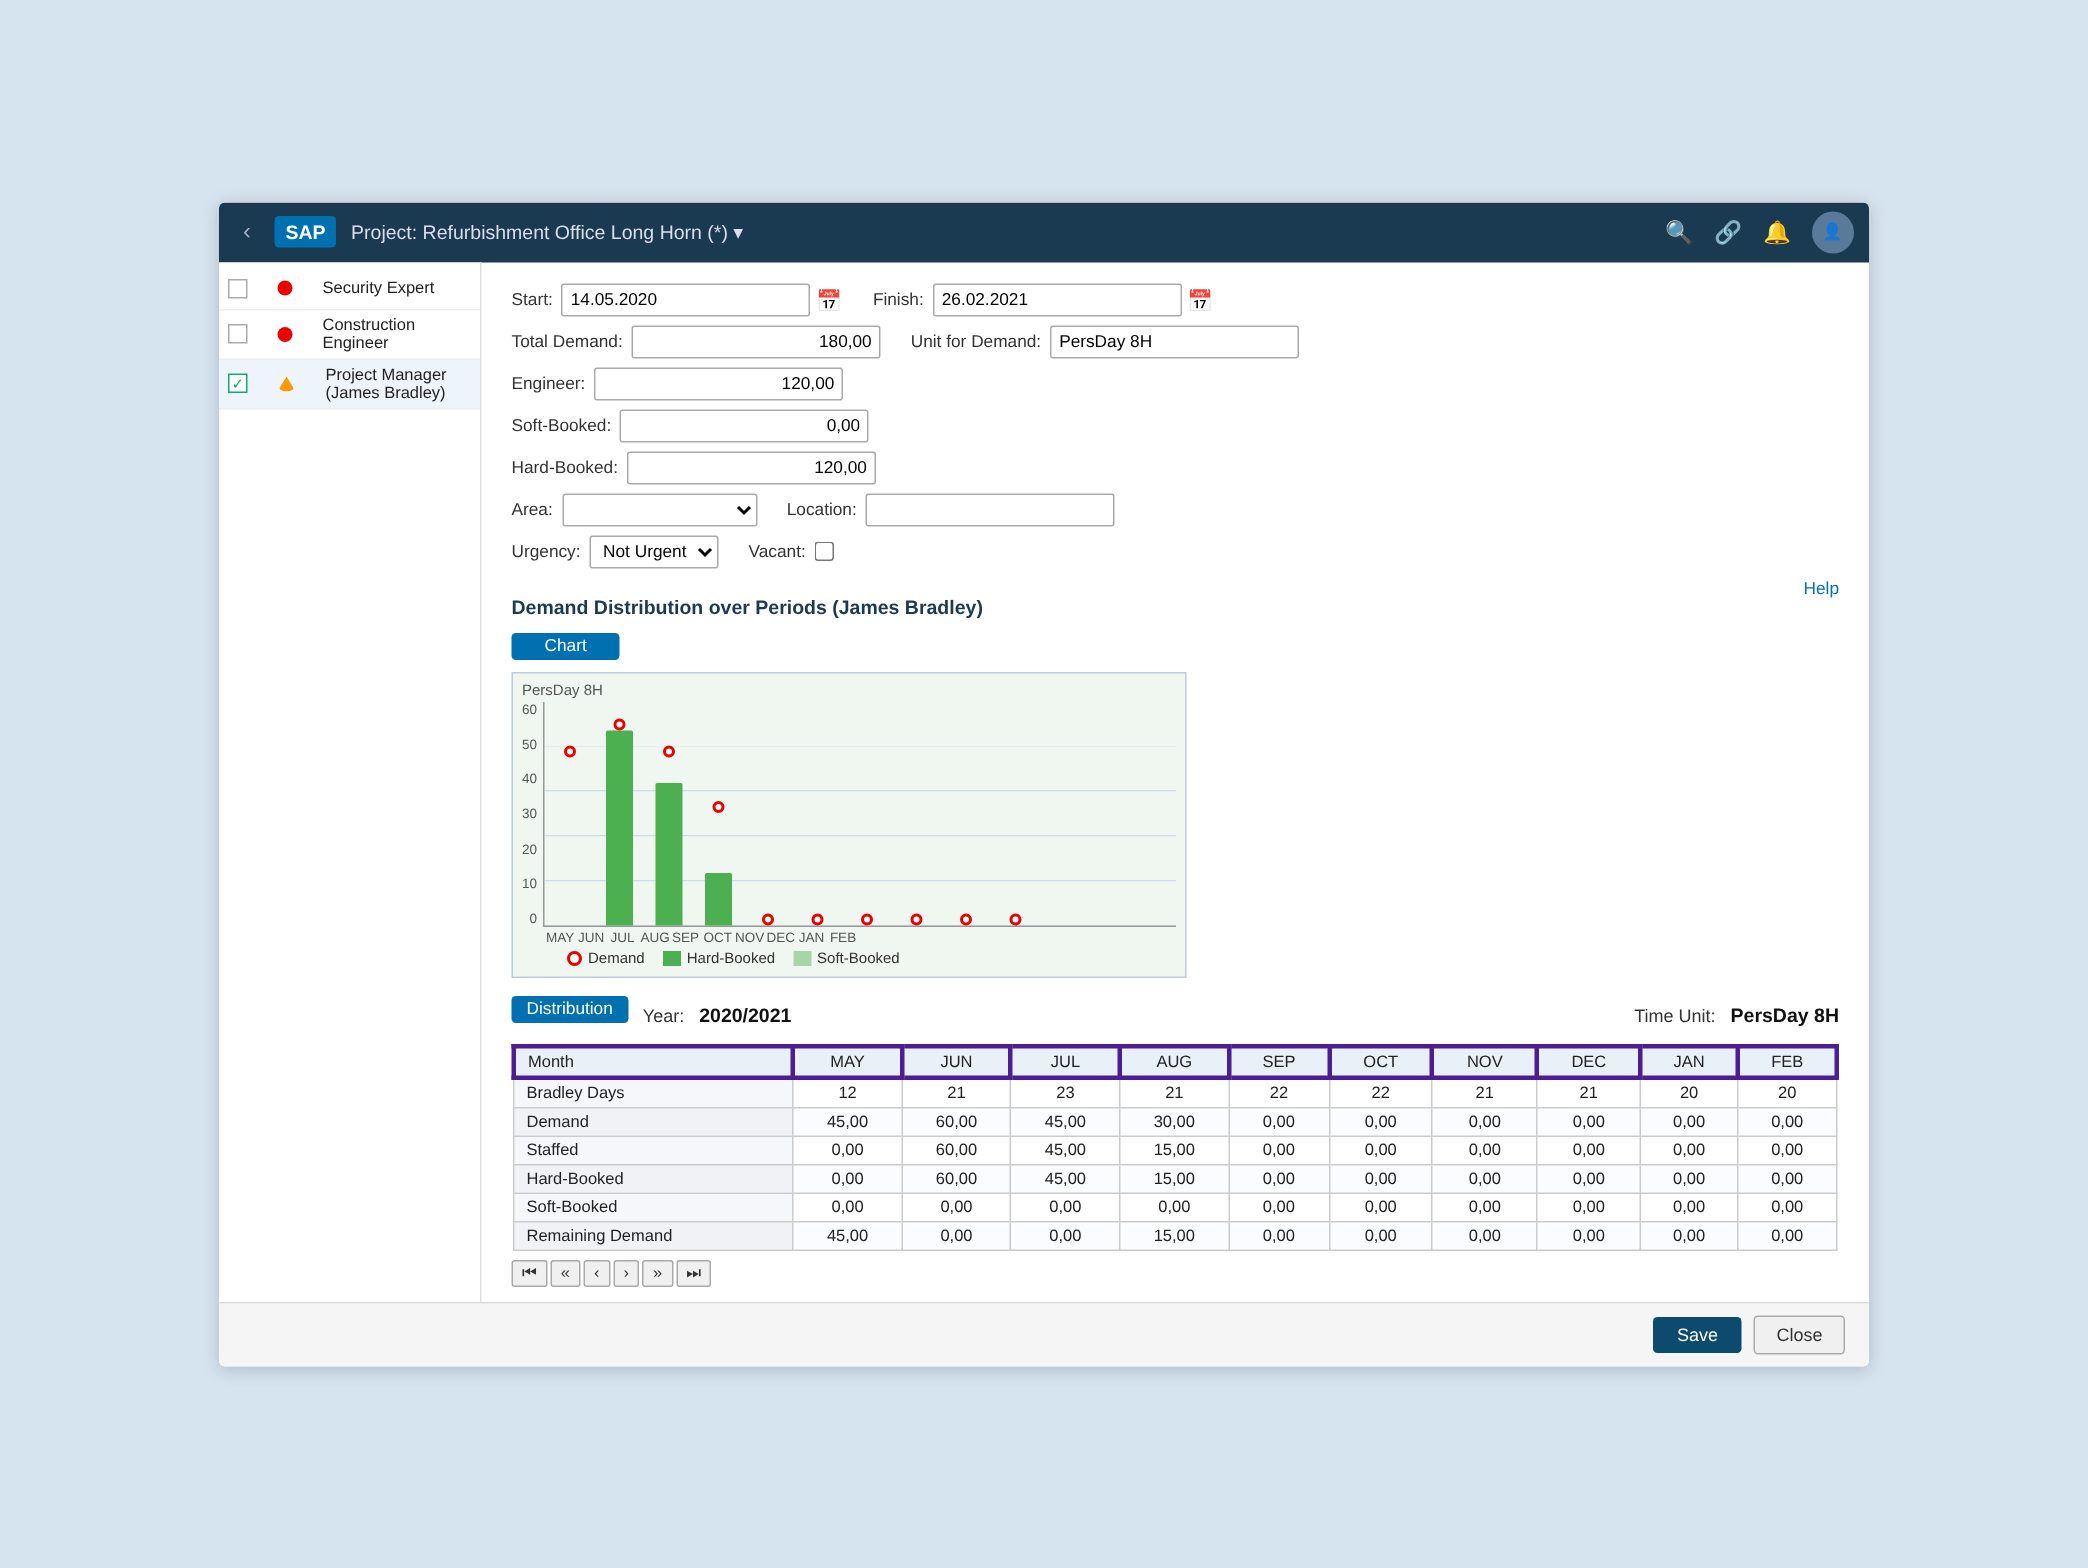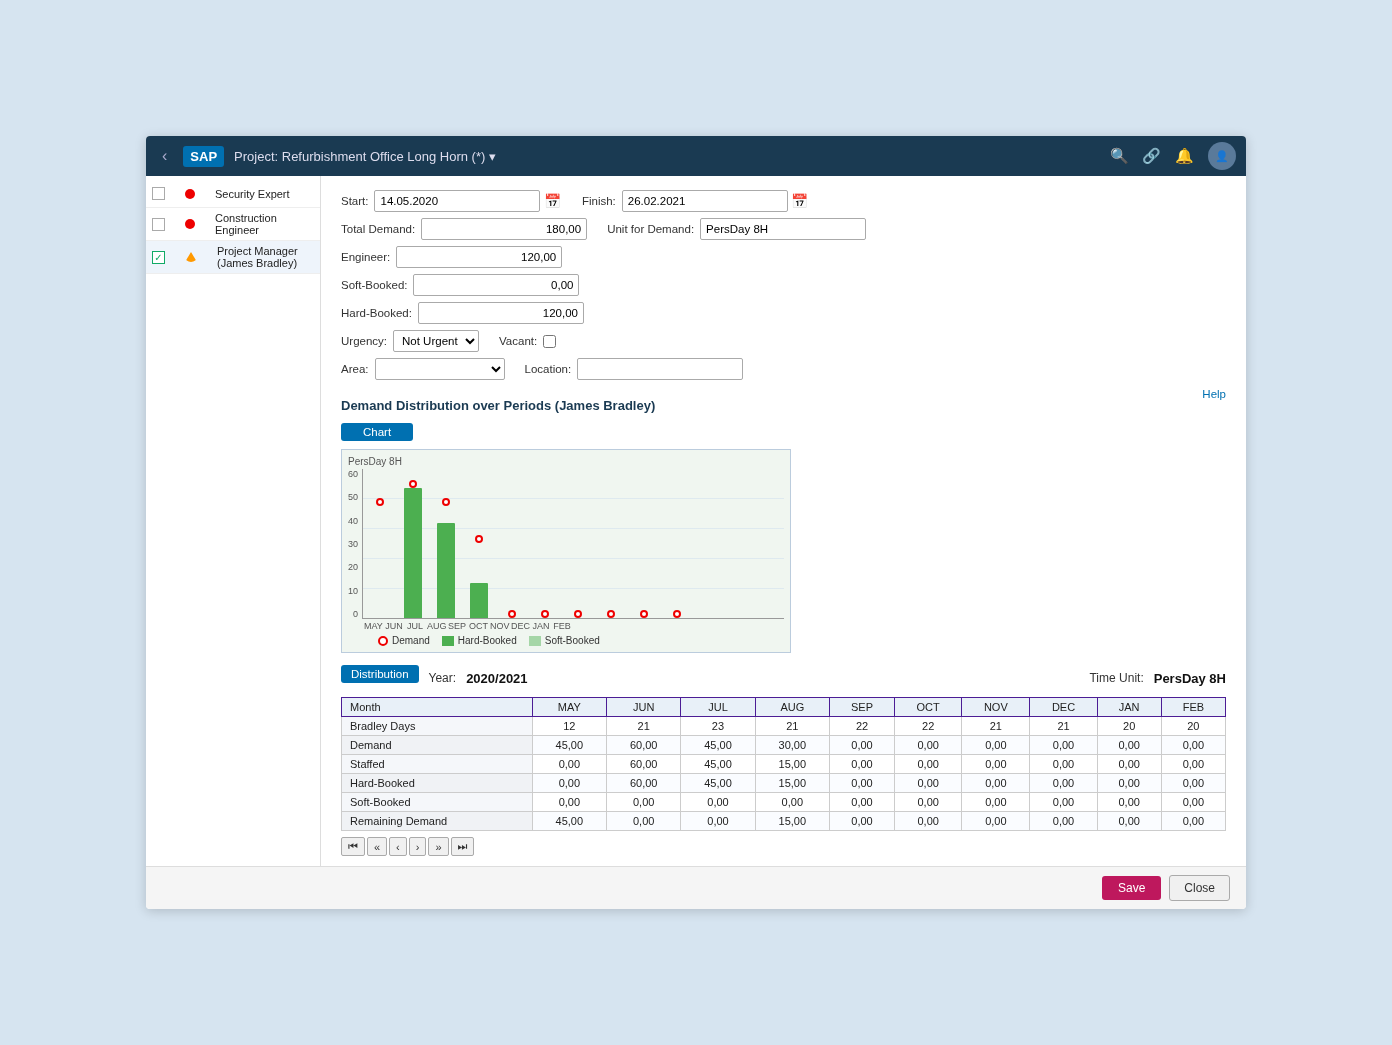--- a/index.html
+++ b/index.html
@@ -296,21 +296,21 @@
       color: #111;
     }
     
     .dist-table {
       border-collapse: collapse;
       width: 100%;
       font-size: 11px;
     }
     .dist-table th {
       background: #e8f0f8;
-      border: 1px solid #4c1d95;
+      border: 3px solid #4c1d95;
       padding: 3px 8px;
       text-align: center;
       font-weight: normal;
       color: #222;
       white-space: nowrap;
     }
     .dist-table th:first-child {
       text-align: left;
     }
     .dist-table td {
@@ -350,21 +350,21 @@
     .bottom-bar {
       border-top: 1px solid #ddd;
       display: flex;
       justify-content: flex-end;
       align-items: center;
       padding: 8px 16px;
       gap: 8px;
       background: #f5f5f5;
     }
     .save-btn {
-      background: #be185d;
+      background: #0c4a6e;
       color: #fff;
       border: none;
       padding: 5px 16px;
       border-radius: 3px;
       font-size: 12px;
       cursor: pointer;
     }
     .close-btn {
       background: #f0f0f0;
       color: #333;
@@ -468,38 +468,38 @@
         </div>
       </div>
       <div class="form-row">
         <div class="form-group">
           <span class="form-label">Hard-Booked:</span>
           <input class="form-input" type="text" style="text-align: right;" value="120,00">
         </div>
       </div>
       <div class="form-row">
         <div class="form-group">
+          <span class="form-label">Area:</span>
+          <select class="select-input" style="min-width:130px;"></select>
+        </div>
+        <div class="form-group">
+          <span class="form-label">Location:</span>
+          <input class="form-input form-input-wide" type="text" style="">
+        </div>
+      </div>
+      <div class="form-row">
+        <div class="form-group">
           <span class="form-label">Urgency:</span>
           <select class="select-input">
             <option>Not Urgent</option>
           </select>
         </div>
         <div class="form-group">
           <span class="form-label">Vacant:</span>
           <input class="checkbox-inline" type="checkbox" style="">
-        </div>
-      </div>
-      <div class="form-row">
-        <div class="form-group">
-          <span class="form-label">Area:</span>
-          <select class="select-input" style="min-width:130px;"></select>
-        </div>
-        <div class="form-group">
-          <span class="form-label">Location:</span>
-          <input class="form-input form-input-wide" type="text" style="">
         </div>
       </div>
 
       
       <div style="display:flex;align-items:flex-start;justify-content:space-between;margin:8px 0 4px 0;">
         <span class="section-title">Demand Distribution over Periods (James Bradley)</span>
         <a class="help-link">Help</a>
       </div>
 
       

